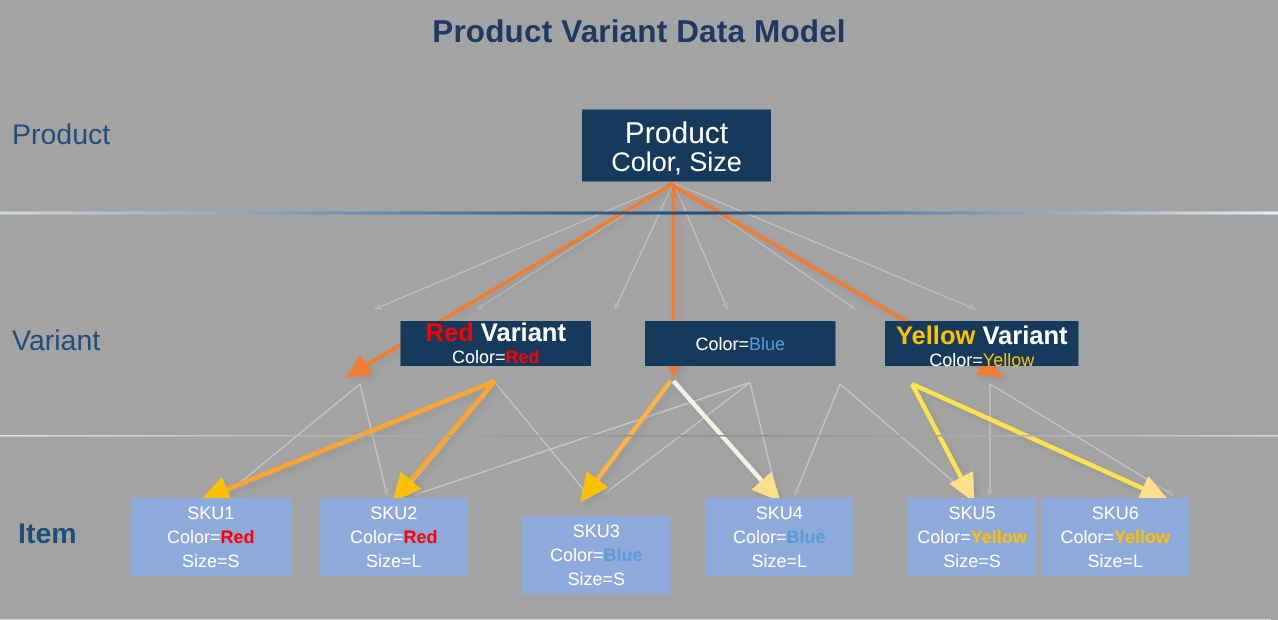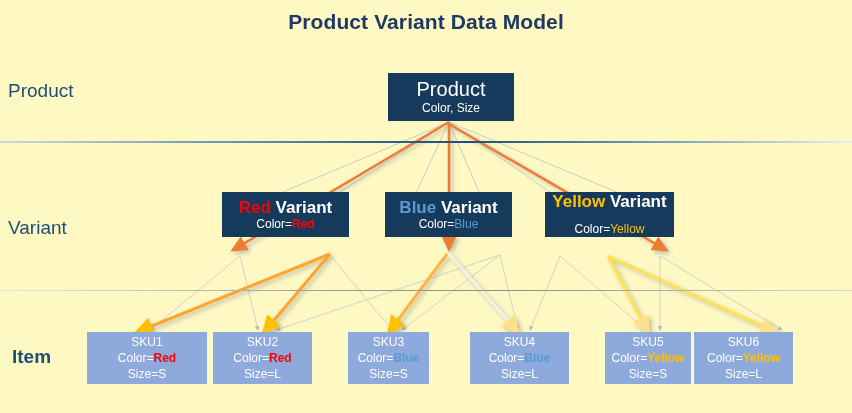--- a/index.html
+++ b/index.html
@@ -7,21 +7,21 @@
     padding: 0;
     background: #ffffff;
   }
   body {
     font-family: "Liberation Sans", sans-serif;
   }
   #canvas {
     position: relative;
     width: 852px;
     height: 413px;
-    background: #fef9c3;
+    background: #a3a3a3;
     overflow: hidden;
   }
   #wires {
     position: absolute;
     left: 0; top: 0;
     width: 852px;
     height: 413px;
     pointer-events: none;
   }
 
@@ -78,28 +78,28 @@
     flex-direction: column;
     align-items: center;
     justify-content: center;
   }
   .node-dark .ttl {
     font-size: 19px;
     line-height: 21px;
     white-space: nowrap;
   }
   .node-dark .sub {
-    font-size: 12px;
+    font-size: 18px;
     line-height: 16px;
     white-space: nowrap;
   }
   #node-product { left: 388px; top: 73px; width: 126px; height: 48px; }
   #node-product .ttl { font-size: 20px; }
 
-  .node-variant { top: 192px; height: 45px; }
+  .node-variant { top: 214px; height: 30px; margin-left: 45px; }
   #node-variant-red    { left: 222px; width: 127px; }
   #node-variant-blue   { left: 385px; width: 127px; }
   #node-variant-yellow { left: 545px; width: 129px; justify-content: space-between; }
   .node-variant .ttl { font-size: 17px; line-height: 19px; }
   .node-variant .sub { font-size: 12px; line-height: 15px; }
 
   
   .node-item {
     position: absolute;
     top: 332px;
@@ -109,23 +109,23 @@
     color: #ffffff;
     box-sizing: border-box;
     display: flex;
     flex-direction: column;
     align-items: center;
     justify-content: center;
     text-align: center;
   }
   .node-item .ttl { font-size: 12px; line-height: 15px; white-space: nowrap; }
   .node-item .sub { font-size: 12px; line-height: 16px; white-space: nowrap; }
-  #node-item-sku1 { left: 87px;  width: 120px; text-align: center; }
+  #node-item-sku1 { left: 87px;  width: 107px; text-align: center; }
   #node-item-sku2 { left: 213px; width: 99px; }
-  #node-item-sku3 { left: 348px; width: 81px; }
+  #node-item-sku3 { left: 348px; width: 99px; margin-top: 12px; }
   #node-item-sku4 { left: 470px; width: 99px; }
   #node-item-sku5 { left: 605px; width: 86px; }
   #node-item-sku6 { left: 694px; width: 99px; }
 
   
   .c-red    { color: #ff0000; font-weight: bold; }
   .c-blue   { color: #5b9bd5; }
   .c-yellow { color: #ffc000; }
   .c-white  { color: #ffffff; }
   .b        { font-weight: bold; }
@@ -218,24 +218,20 @@
     <div class="ttl">
       <span class="c-red b">Red</span>
       <span class="c-white b">Variant</span>
     </div>
     <div class="sub">
       <span>Color=</span><span class="c-red">Red</span>
     </div>
   </div>
 
   <div class="node-dark node-variant" id="node-variant-blue">
-    <div class="ttl">
-      <span class="c-blue b">Blue</span>
-      <span class="c-white b">Variant</span>
-    </div>
     <div class="sub">
       <span>Color=</span><span class="c-blue">Blue</span>
     </div>
   </div>
 
   <div class="node-dark node-variant" id="node-variant-yellow">
     <div class="ttl">
       <span class="c-yellow b">Yellow</span>
       <span class="c-white b">Variant</span>
     </div>

